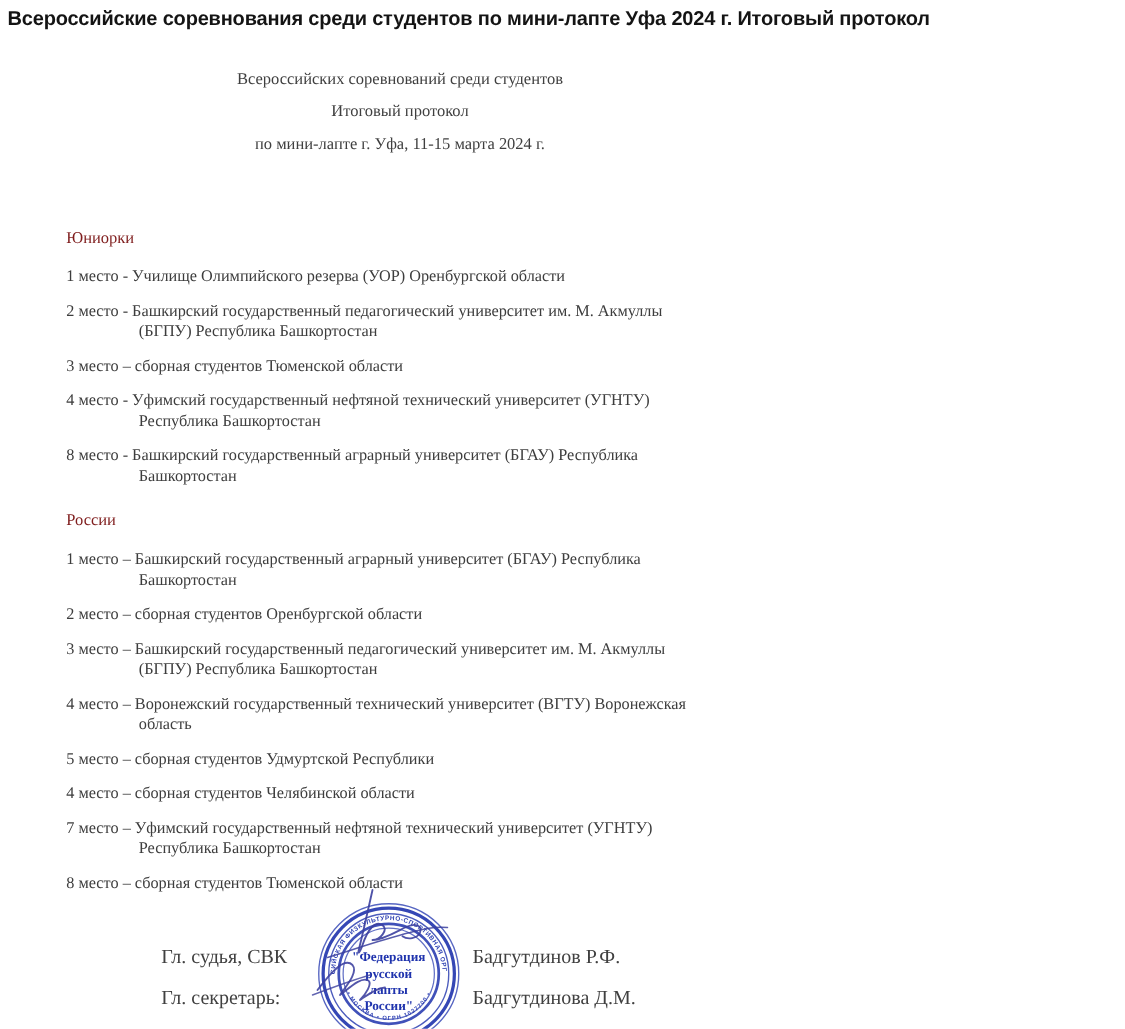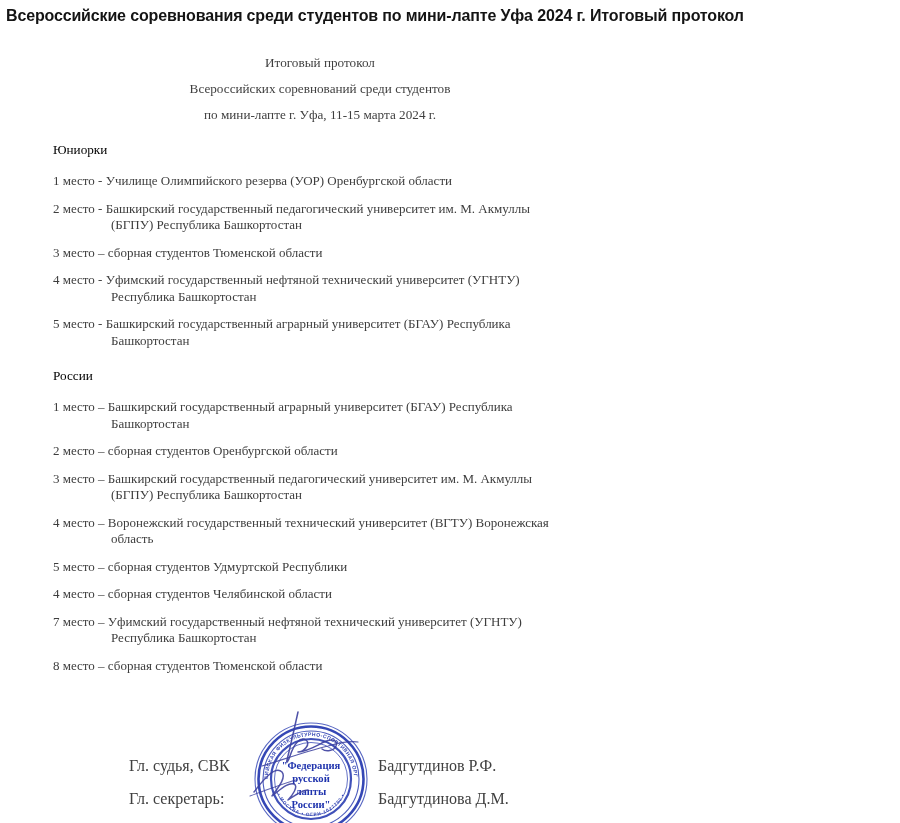--- a/index.html
+++ b/index.html
@@ -58,22 +58,23 @@
 
   
   .section {
     position: absolute;
     left: 53px;
     width: 560px;
   }
   .section-title {
     font-size: 13.2px;
     line-height: 16px;
-    color: #000000;
+    color: #7f1d1d;
     margin-bottom: 15px;
+    margin-top: 40px;
   }
   .place-list {
     list-style: none;
     margin: 0;
     padding: 0;
   }
   .place-item {
     font-size: 13px;
     line-height: 16.5px;
     color: #3d3d3d;
@@ -131,22 +132,22 @@
   }
 </style>
 </head>
 <body>
 
 <div class="page-title">Всероссийские соревнования среди студентов по мини-лапте Уфа 2024 г. Итоговый протокол</div>
 
 <div class="doc">
 
   <div class="doc-header">
+    <div>Всероссийских соревнований среди студентов</div>
     <div>Итоговый протокол</div>
-    <div>Всероссийских соревнований среди студентов</div>
     <div>по мини-лапте г. Уфа, 11-15 марта 2024 г.</div>
   </div>
 
   <div class="section" id="section-juniorki">
     <div class="section-title">Юниорки</div>
     <ul class="place-list">
       <li class="place-item">
         <span>1 место - Училище Олимпийского резерва (УОР) Оренбургской области</span>
       </li>
       <li class="place-item">
@@ -154,21 +155,21 @@
         <span class="cont">(БГПУ)     Республика Башкортостан</span>
       </li>
       <li class="place-item">
         <span>3 место – сборная студентов Тюменской области</span>
       </li>
       <li class="place-item">
         <span>4 место - Уфимский государственный нефтяной  технический университет (УГНТУ)</span>
         <span class="cont">Республика Башкортостан</span>
       </li>
       <li class="place-item">
-        <span>5 место - Башкирский государственный аграрный университет (БГАУ) Республика</span>
+        <span>8 место - Башкирский государственный аграрный университет (БГАУ) Республика</span>
         <span class="cont">Башкортостан</span>
       </li>
     </ul>
   </div>
 
   <div class="section" id="section-juniory">
     <div class="section-title">России</div>
     <ul class="place-list">
       <li class="place-item">
         <span>1 место – Башкирский государственный аграрный университет (БГАУ) Республика</span>

